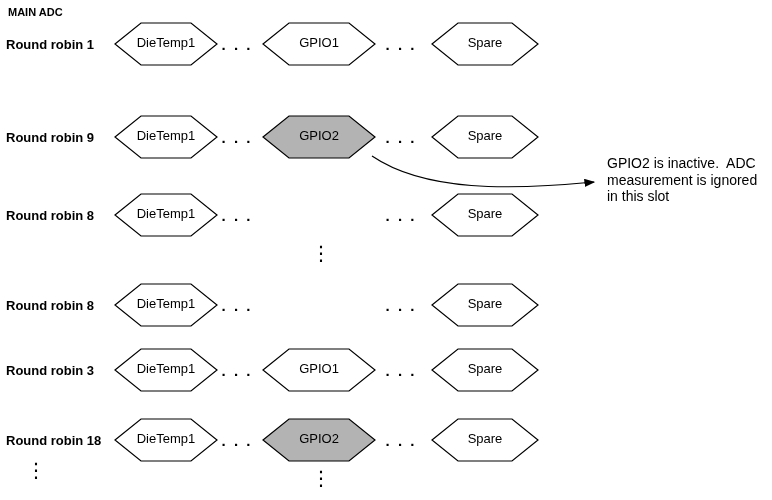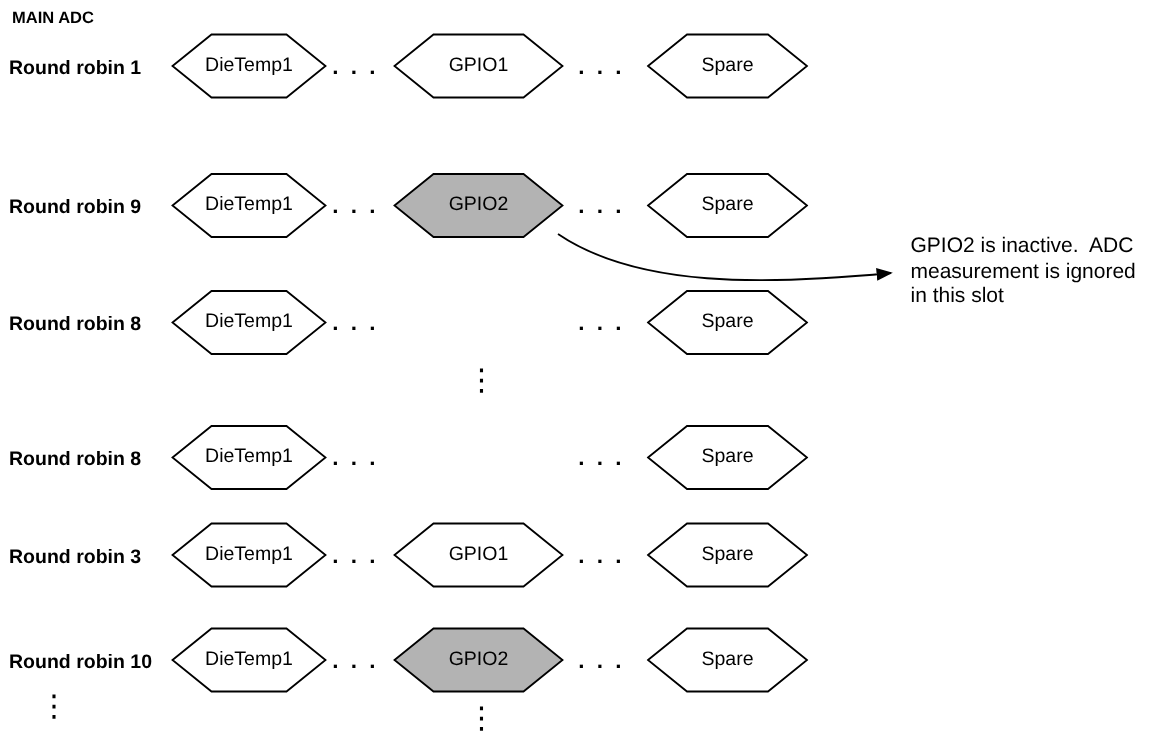--- a/index.html
+++ b/index.html
@@ -150,21 +150,21 @@
         </div>
         <span class="hdots" style="left: 384px;">. . .</span>
         <div class="hex" style="left: 431px; width: 108px;">
           <svg width="108" height="44">
             <polygon points="1,22 27,1 81,1 107,22 81,43 27,43" fill="#ffffff" stroke="#000000" stroke-width="1.2"></polygon>
           </svg>
           <div class="hex-label">Spare</div>
         </div>
       </div>
       <div class="row" style="top: 418px;">
-        <div class="row-label">Round robin 10</div>
+        <div class="row-label">Round robin 18</div>
         <div class="hex" style="left: 114px; width: 104px;">
           <svg width="104" height="44">
             <polygon points="1,22 27,1 77,1 103,22 77,43 27,43" fill="#ffffff" stroke="#000000" stroke-width="1.2"></polygon>
           </svg>
           <div class="hex-label">DieTemp1</div>
         </div>
         <span class="hdots" style="left: 220px;">. . .</span>
         <div class="hex" style="left: 262px; width: 114px;">
           <svg width="114" height="44">
             <polygon points="1,22 27,1 87,1 113,22 87,43 27,43" fill="#b3b3b3" stroke="#000000" stroke-width="1.2"></polygon>

